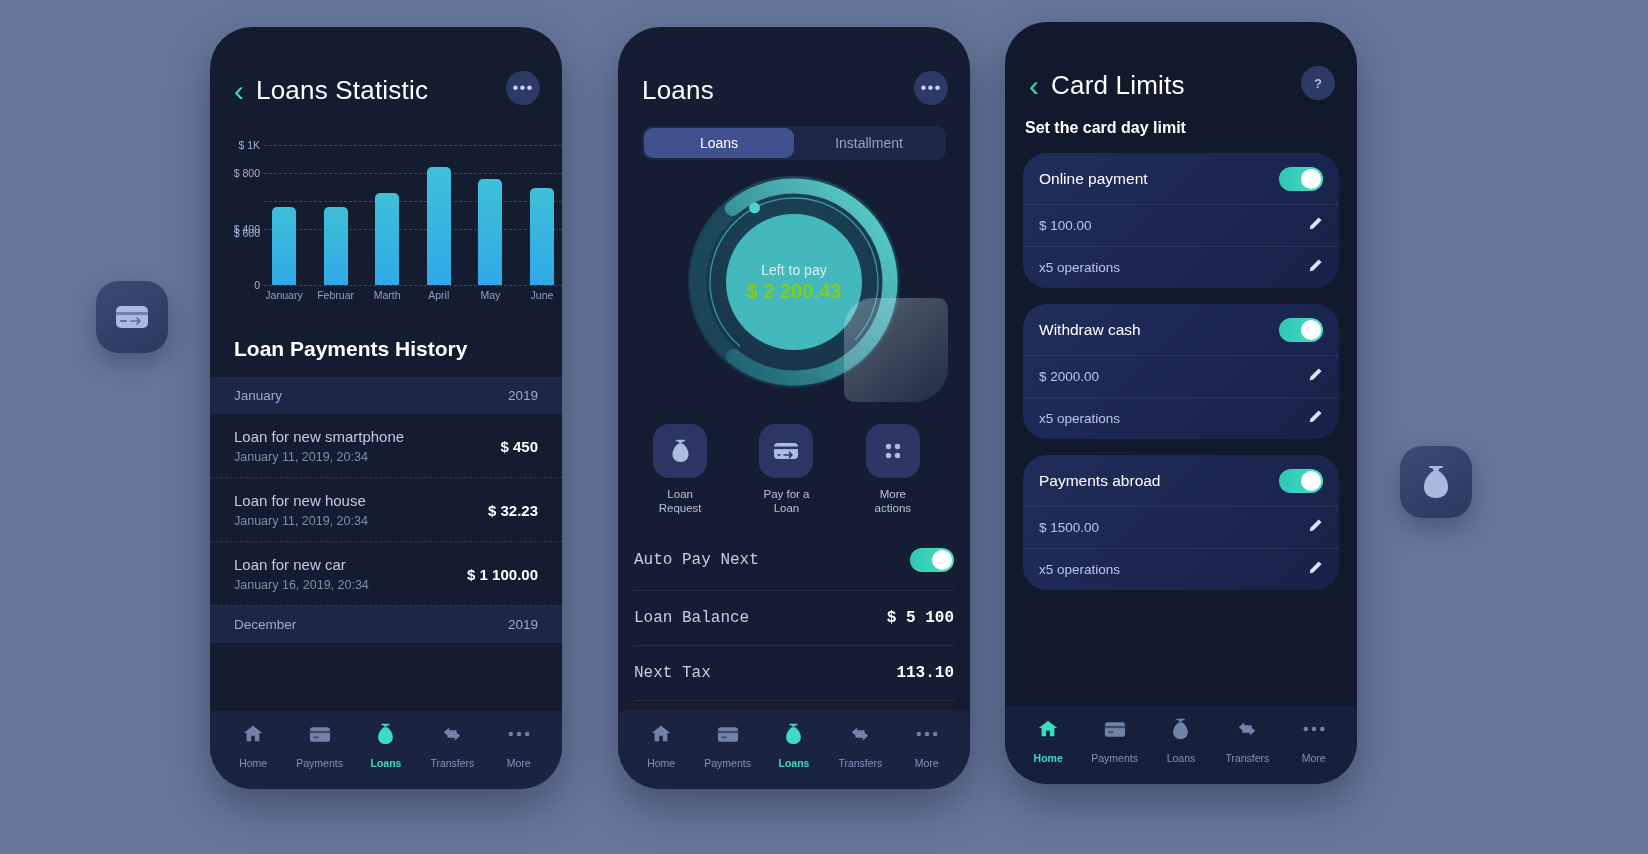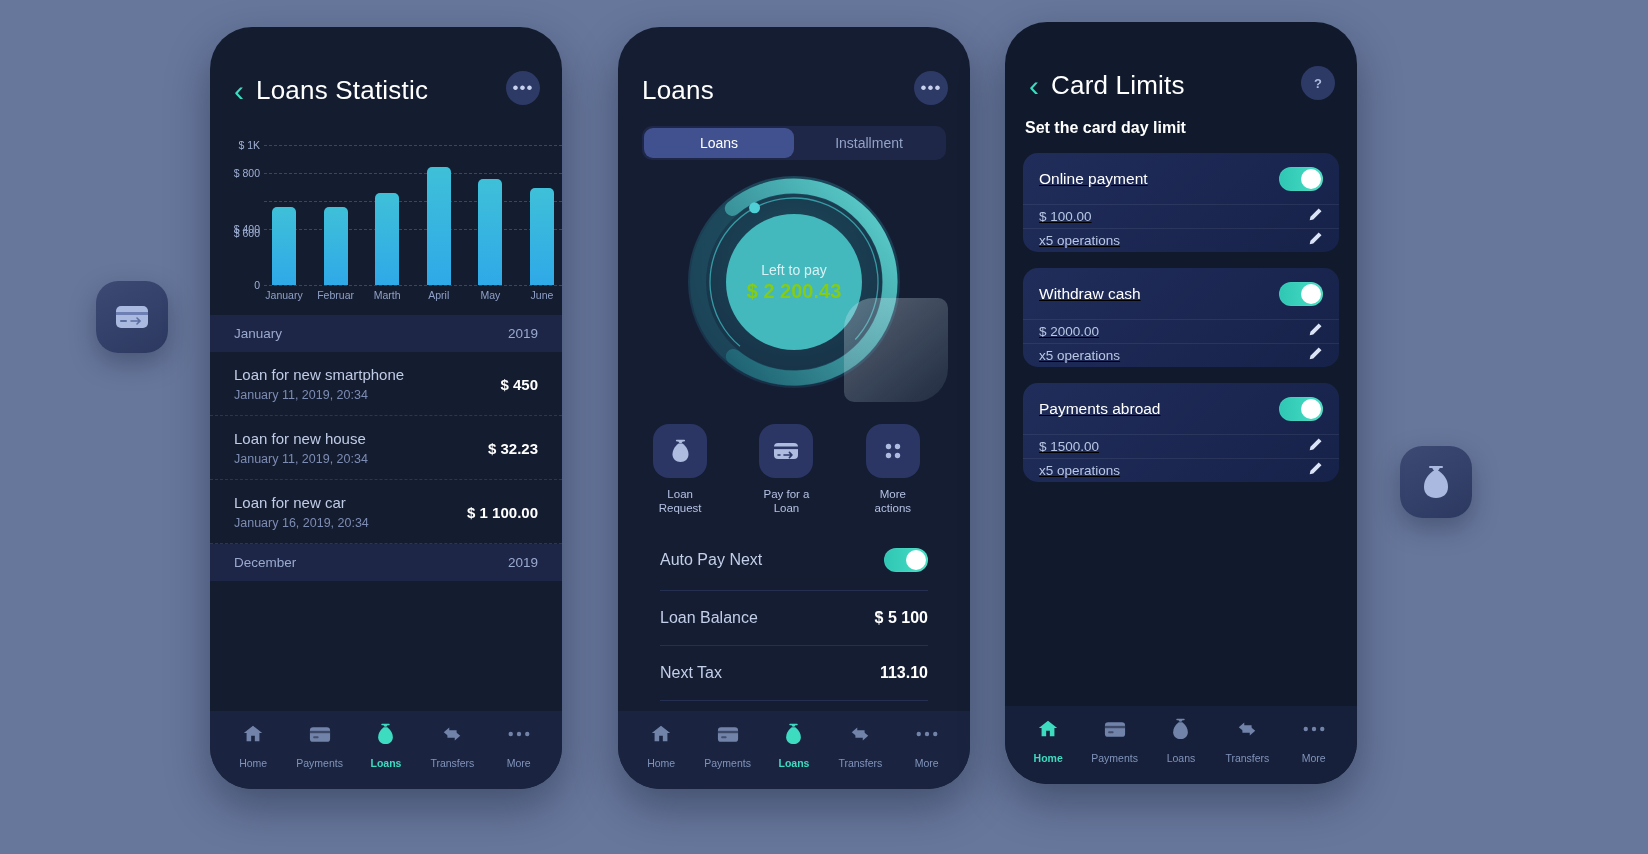--- a/index.html
+++ b/index.html
@@ -150,56 +150,56 @@
 
   .actions { display: flex; justify-content: space-around; padding: 4px 24px 0 9px; }
   .action { display: flex; flex-direction: column; align-items: center; width: 86px; cursor: pointer; }
   .action-ico {
     width: 54px; height: 54px; border-radius: 16px; background: #2b3665;
     display: flex; align-items: center; justify-content: center; margin-bottom: 9px;
   }
   .action-lbl { color: #b4c1e2; font-size: 11.5px; text-align: center; line-height: 1.25; }
 
   .list-row {
-    margin: 0 42px; padding: 18px 0;
+    margin: 0 16px; padding: 18px 0;
     display: flex; align-items: center; justify-content: space-between;
     border-bottom: 1px solid #242f52;
+    font-family: Liberation Mono, monospace;
   }
   .lr-label { color: #c3cee9; font-size: 16px; }
   .lr-value { color: #ffffff; font-size: 16px; font-weight: 700; }
 
   
   .toggle {
     width: 44px; height: 24px; border-radius: 14px;
     background: linear-gradient(90deg,#2fc6b4,#46dfc3);
     position: relative; cursor: pointer;
     box-shadow: inset 0 0 0 1px rgba(255,255,255,0.05);
   }
   .toggle .knob {
     position: absolute; right: 2px; top: 2px;
     width: 20px; height: 20px; border-radius: 50%; background: #ffffff;
   }
 
   
   .sub-title { color: #ffffff; font-size: 16px; font-weight: 600; padding: 18px 20px 0 20px; }
   .limit-card {
-    margin: 16px 18px 0 18px; border-radius: 15px;
+    margin: 16px 18px 0 18px; border-radius: 24px;
     background: linear-gradient(135deg, #1f2c58 0%, #192murky 100%);
     background: linear-gradient(135deg, #202d5a 0%, #17224a 100%);
     overflow: hidden;
-    text-decoration: underline;
   }
   .lc-head {
     display: flex; align-items: center; justify-content: space-between;
     padding: 14px 16px 13px 16px;
   }
   .lc-name { color: #ffffff; font-size: 15.5px; }
   .lc-row {
     display: flex; align-items: center; justify-content: space-between;
-    padding: 2px 16px;
+    padding: 11px 16px;
     border-top: 1px solid rgba(255,255,255,0.07);
   }
   .lc-val { color: #b9c6e4; font-size: 13.5px; }
   .pencil { cursor: pointer; }
 
   .nav3 { background: #16203a; }
 </style>
 </head>
 <body>
 
@@ -271,20 +271,21 @@
         <div class="xlabels" id="p1-xlabels">
             <div class="xlabel">January</div>
             <div class="xlabel">Februar</div>
             <div class="xlabel">Marth</div>
             <div class="xlabel">April</div>
             <div class="xlabel">May</div>
             <div class="xlabel">June</div>
           </div>
       </div>
 
+      <div class="sec-title">Loan Payments History</div>
       <div id="p1-history">
           <div class="month-row">
             <span>January</span>
                   <span>2019</span>
           </div>
           <div class="hist-item">
             <div class="hist-left">
         <div class="hi-title">Loan for new smartphone</div>
         <div class="hi-date">January 11, 2019, 20:34</div>
       </div>

